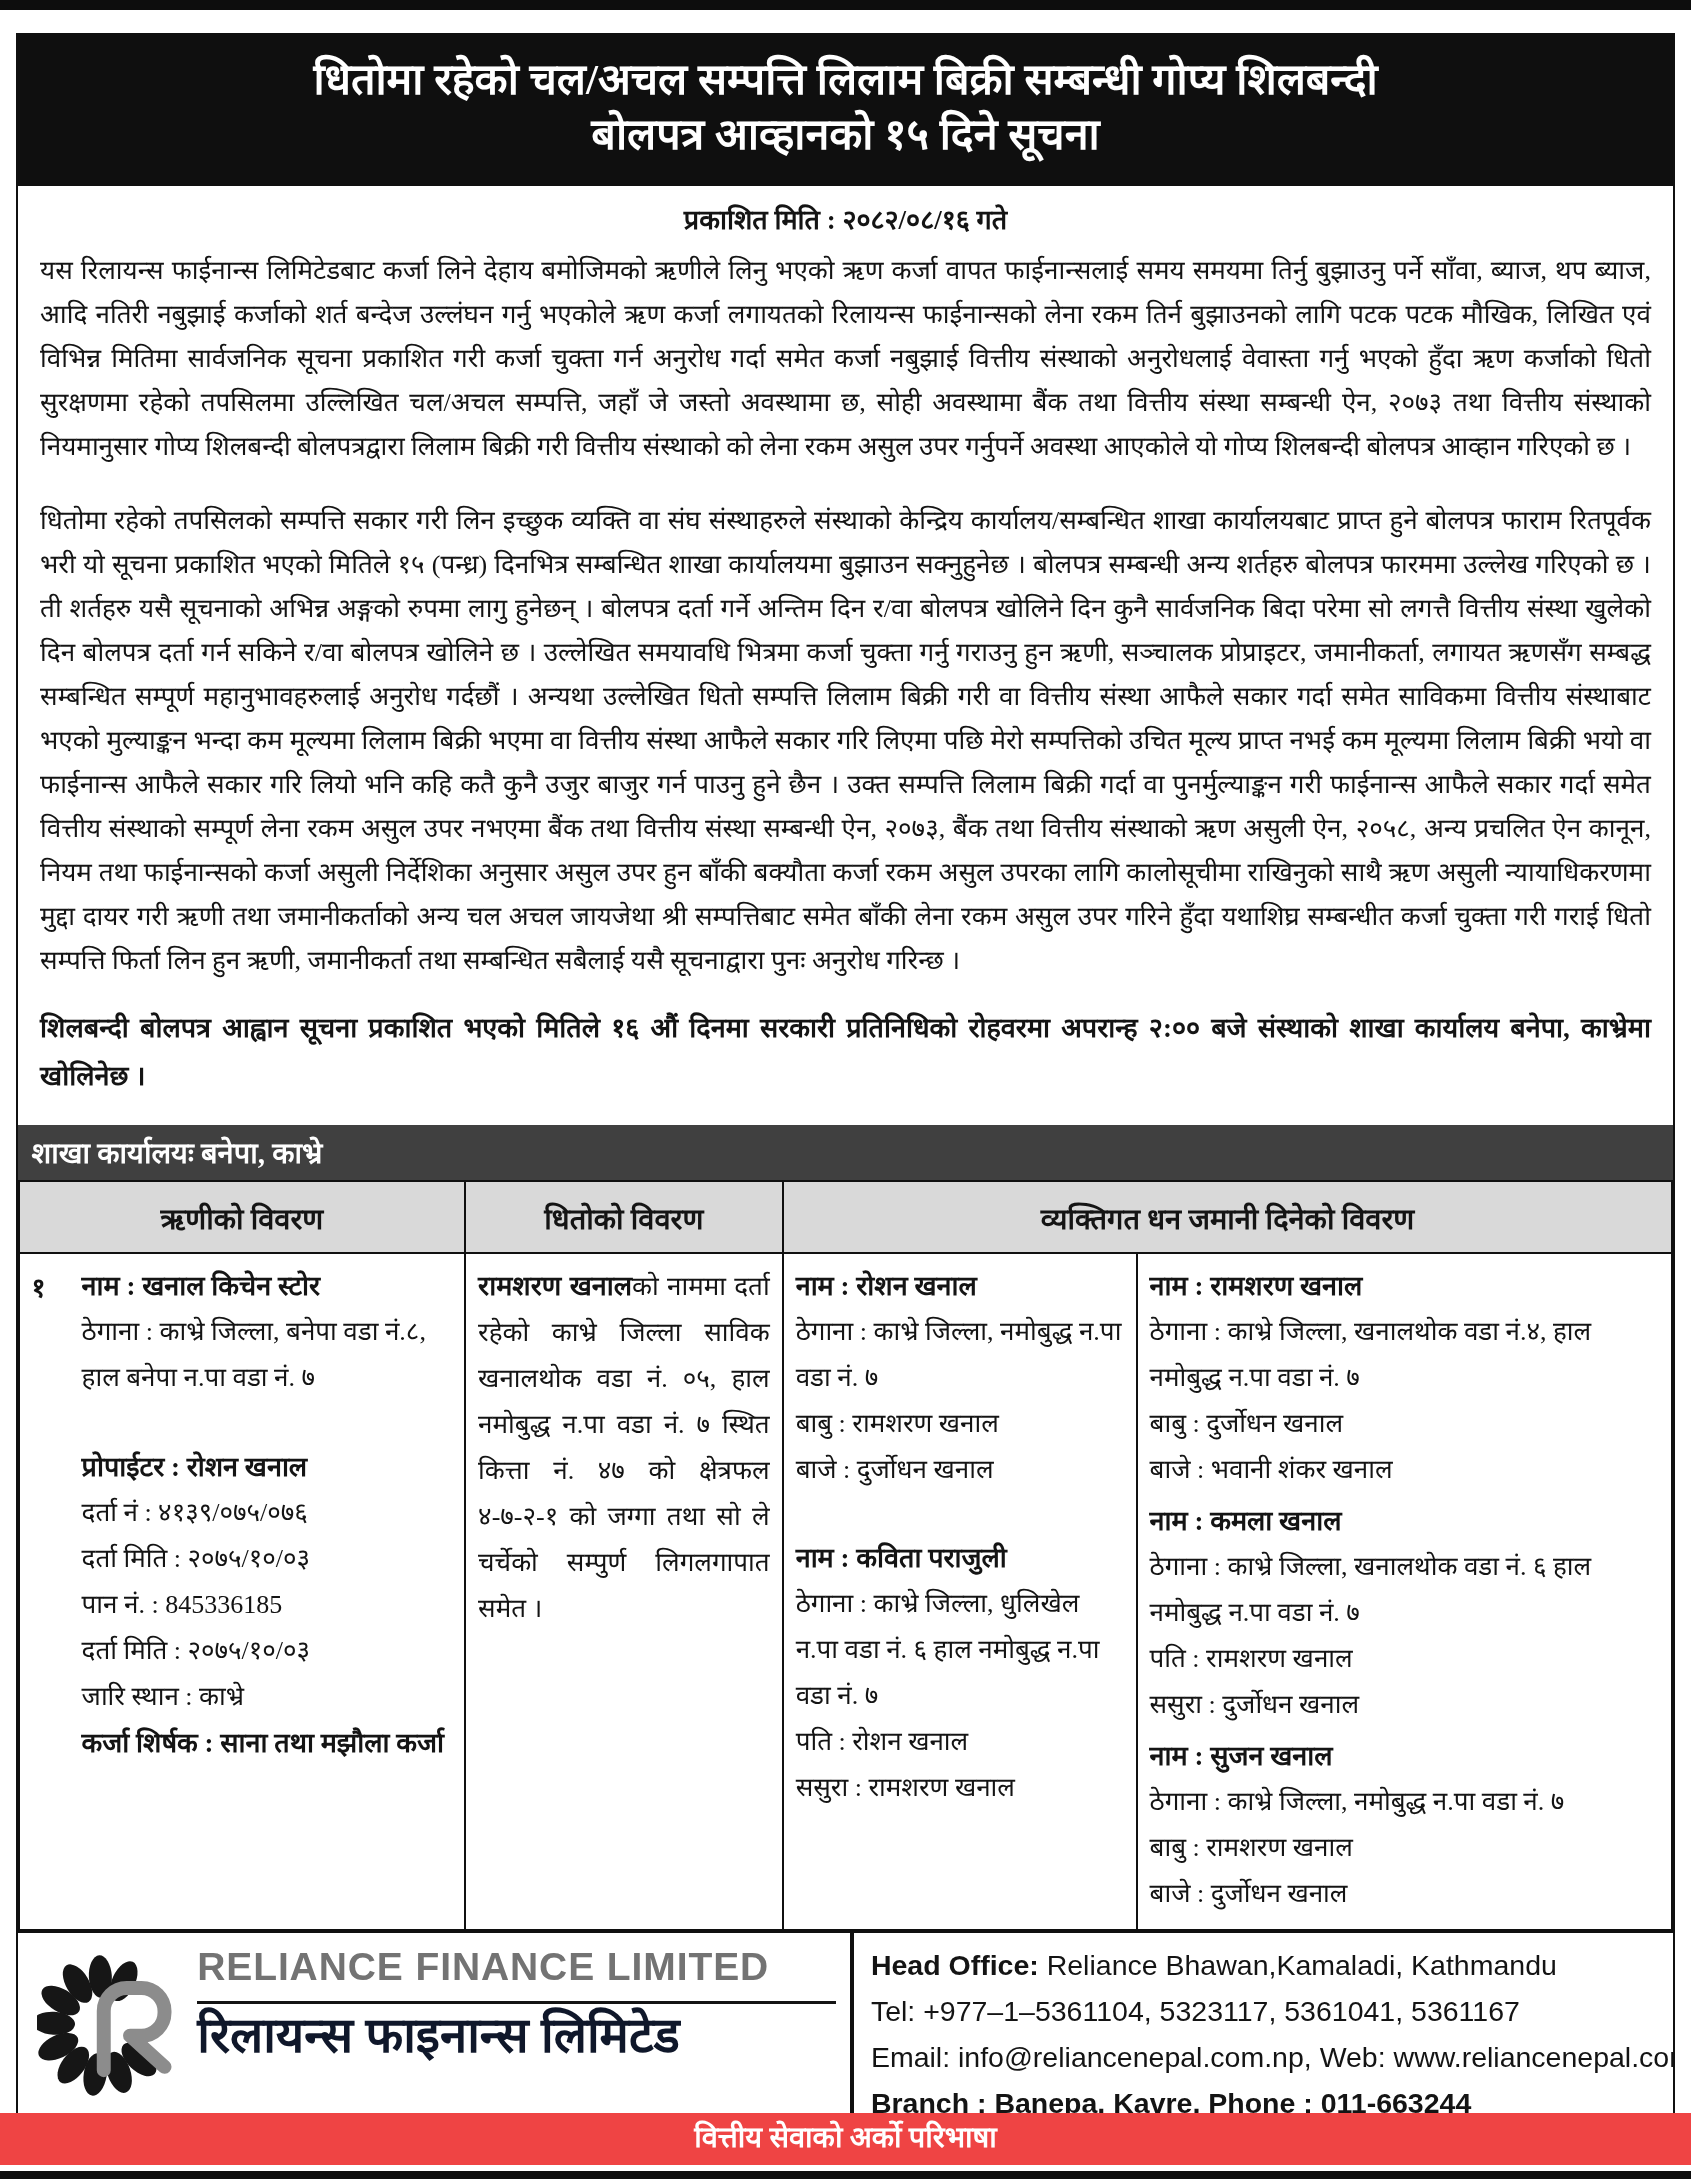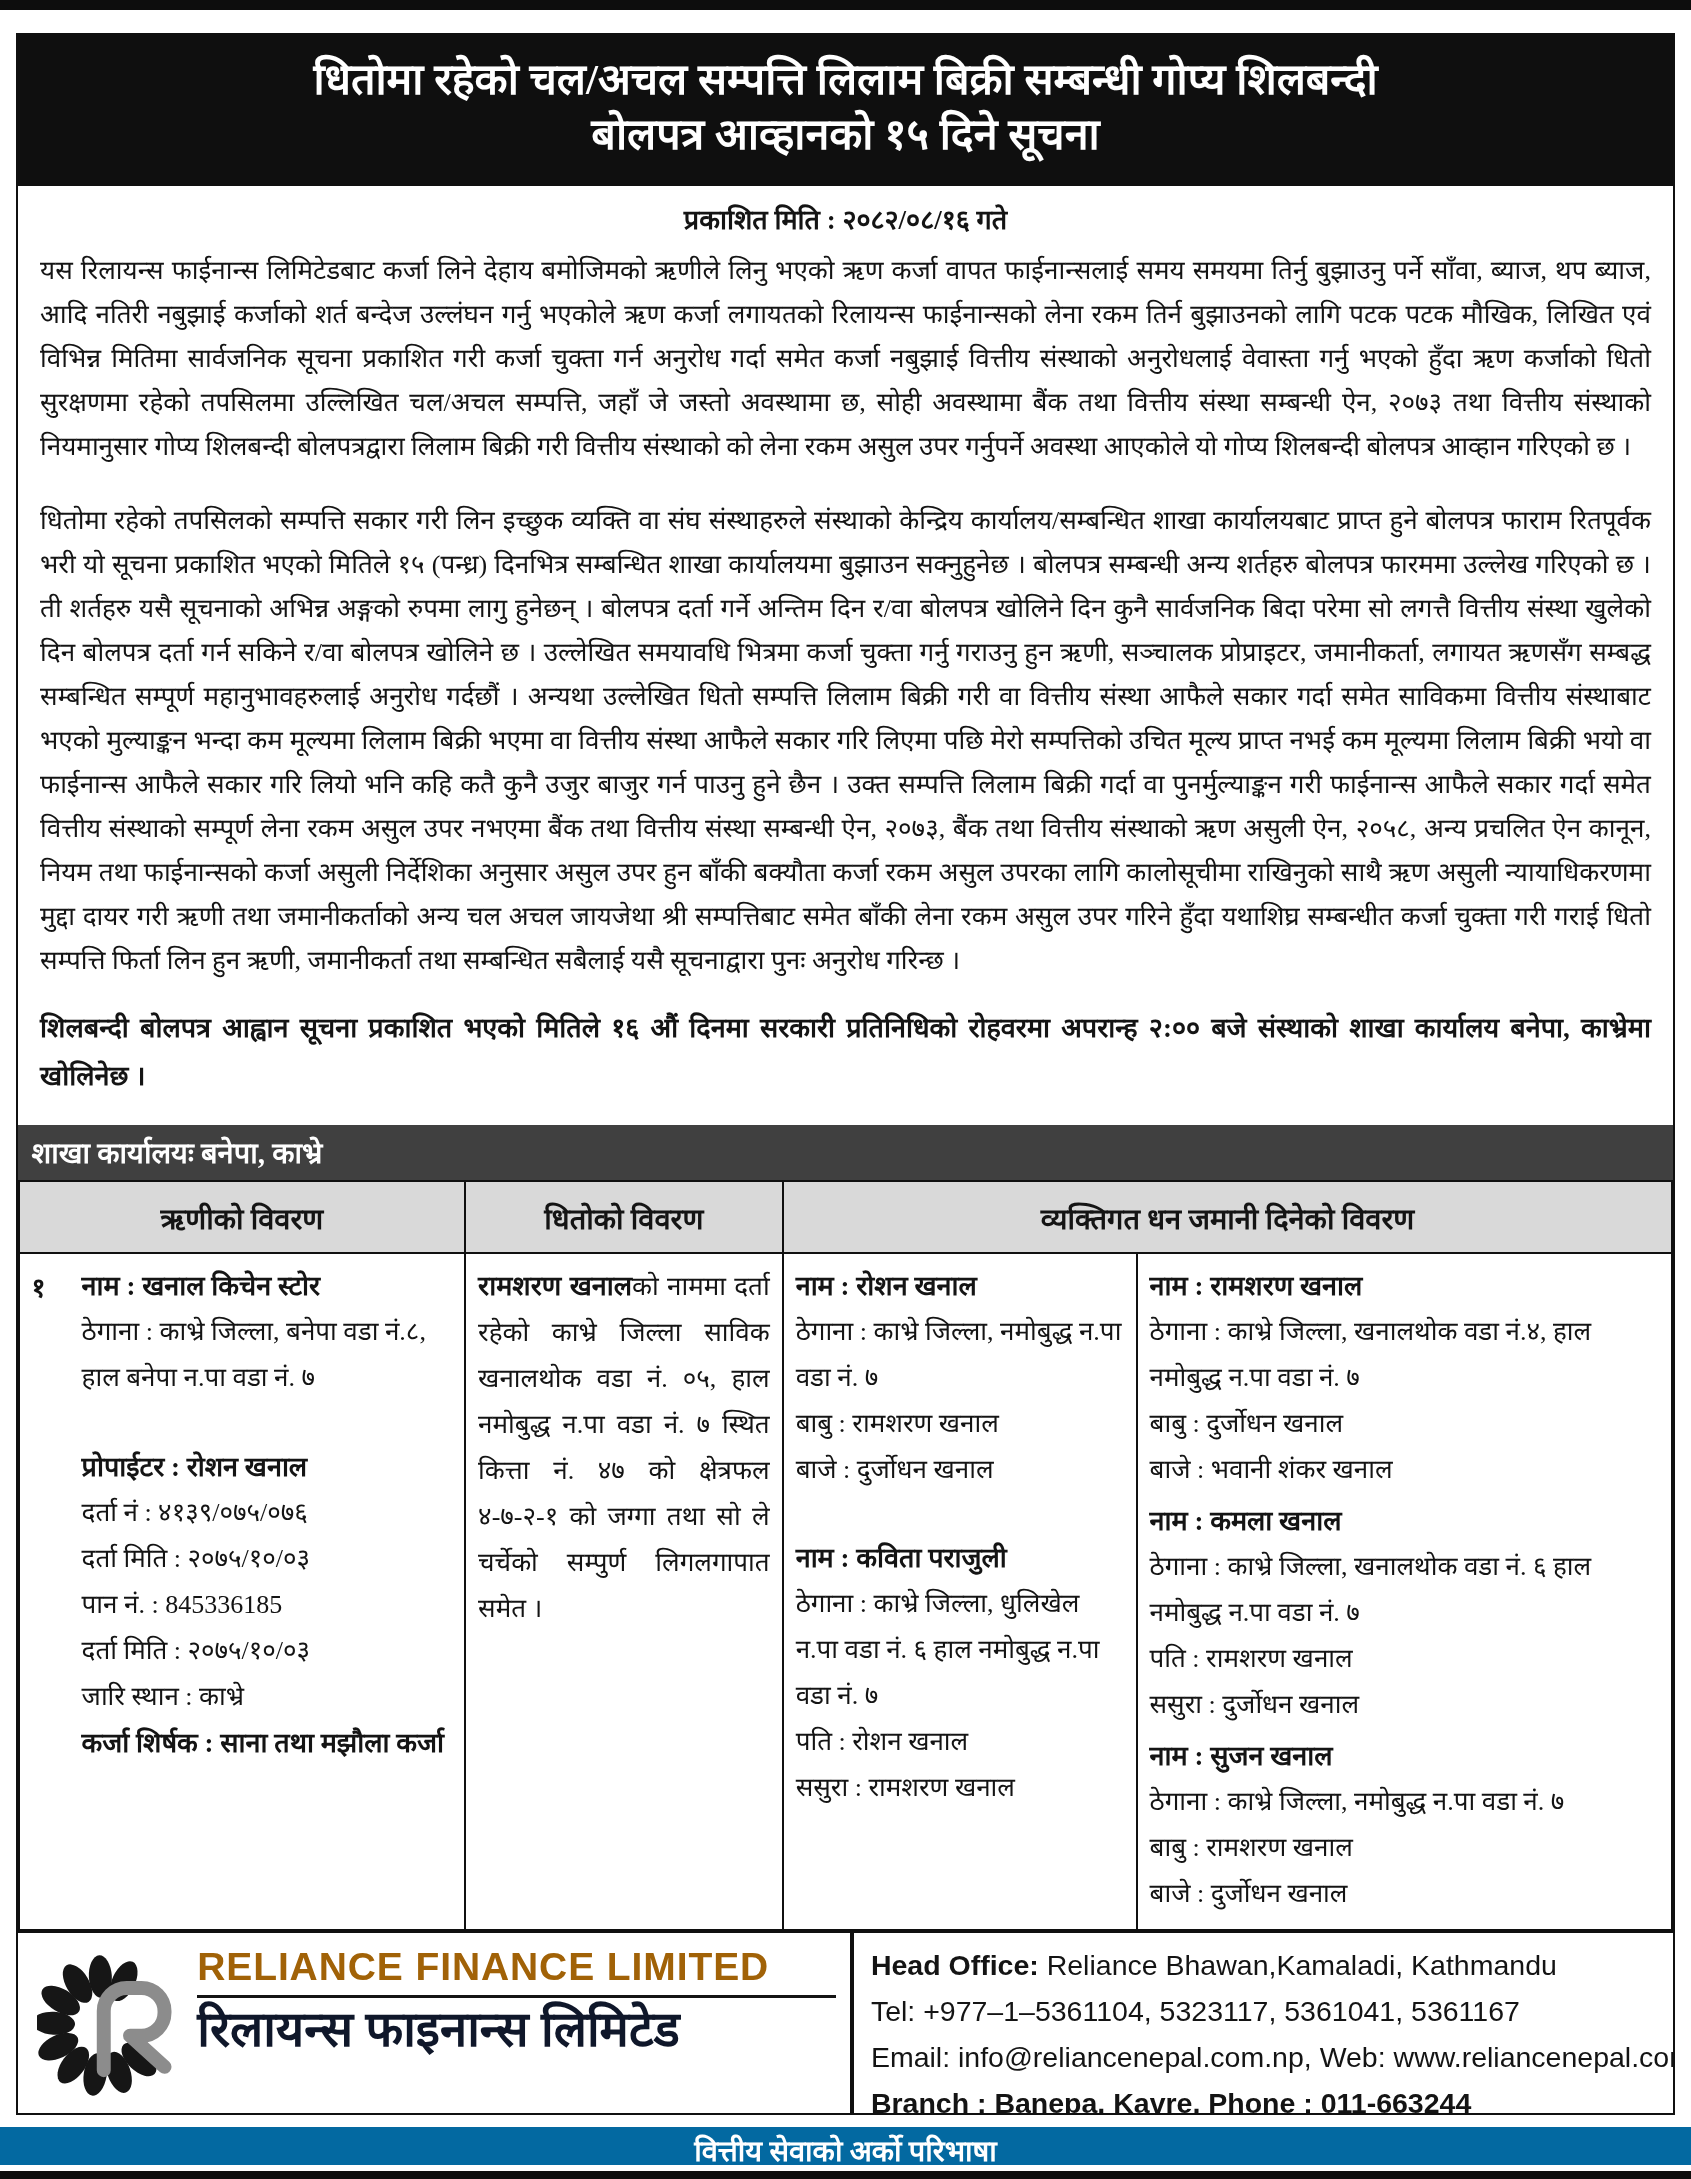--- a/index.html
+++ b/index.html
@@ -59,37 +59,37 @@
     margin-top:auto;border-top:2.6px solid #101010;display:flex;align-items:stretch;
   }
   .footer-left{
     flex:0 0 799px;padding:12px 14px 10.4px 19px;display:flex;flex-direction:column;
   }
   .brand-row{display:flex;align-items:flex-start;}
   .logo{flex:0 0 145px;margin-top:1.7px;}
   .brand-names{flex:1;padding-left:15.6px;}
   .brand-en{
     font-family:"Liberation Sans","DejaVu Sans",sans-serif;
-    font-weight:bold;font-size:39px;letter-spacing:0.9px;color:#a16207;
-    border-bottom:3.5px solid #141414;padding-bottom:6px;white-space:nowrap;
+    font-weight:bold;font-size:39px;letter-spacing:0.9px;color:#737373;
+    border-bottom:3.5px solid #141414;padding-bottom:12px;white-space:nowrap;
   }
   .brand-np{
     font-weight:bold;font-size:49px;color:#0f172a;line-height:64px;white-space:nowrap;
   }
   .license-line{font-size:23px;margin-top:8.6px;white-space:nowrap;}
   .footer-right{
     flex:1;border-left:4.3px solid #101010;padding:8.6px 8.6px 7px 17.3px;
     font-family:"Liberation Sans","DejaVu Sans",sans-serif;
     font-size:28.5px;line-height:46px;
   }
   .contact-line{white-space:nowrap;}
   .contact-line .lbl{font-weight:bold;}
   .contact-line.bold{font-weight:bold;}
   .tagline-bar{
-    position:absolute;left:0;bottom:14.7px;width:100%;height:38px;background:#0369a1;
+    position:absolute;left:0;bottom:14.7px;width:100%;height:52px;background:#ef4444;
     color:#ffffff;font-weight:bold;font-size:29px;text-align:center;line-height:48px;
   }
   .bottom-rule{position:absolute;left:0;bottom:0;width:100%;height:8.6px;background:#0d0d0d;}
 </style>
 </head>
 <body>
 
 <div class="top-rule"></div>
 
 <div class="main-box">

